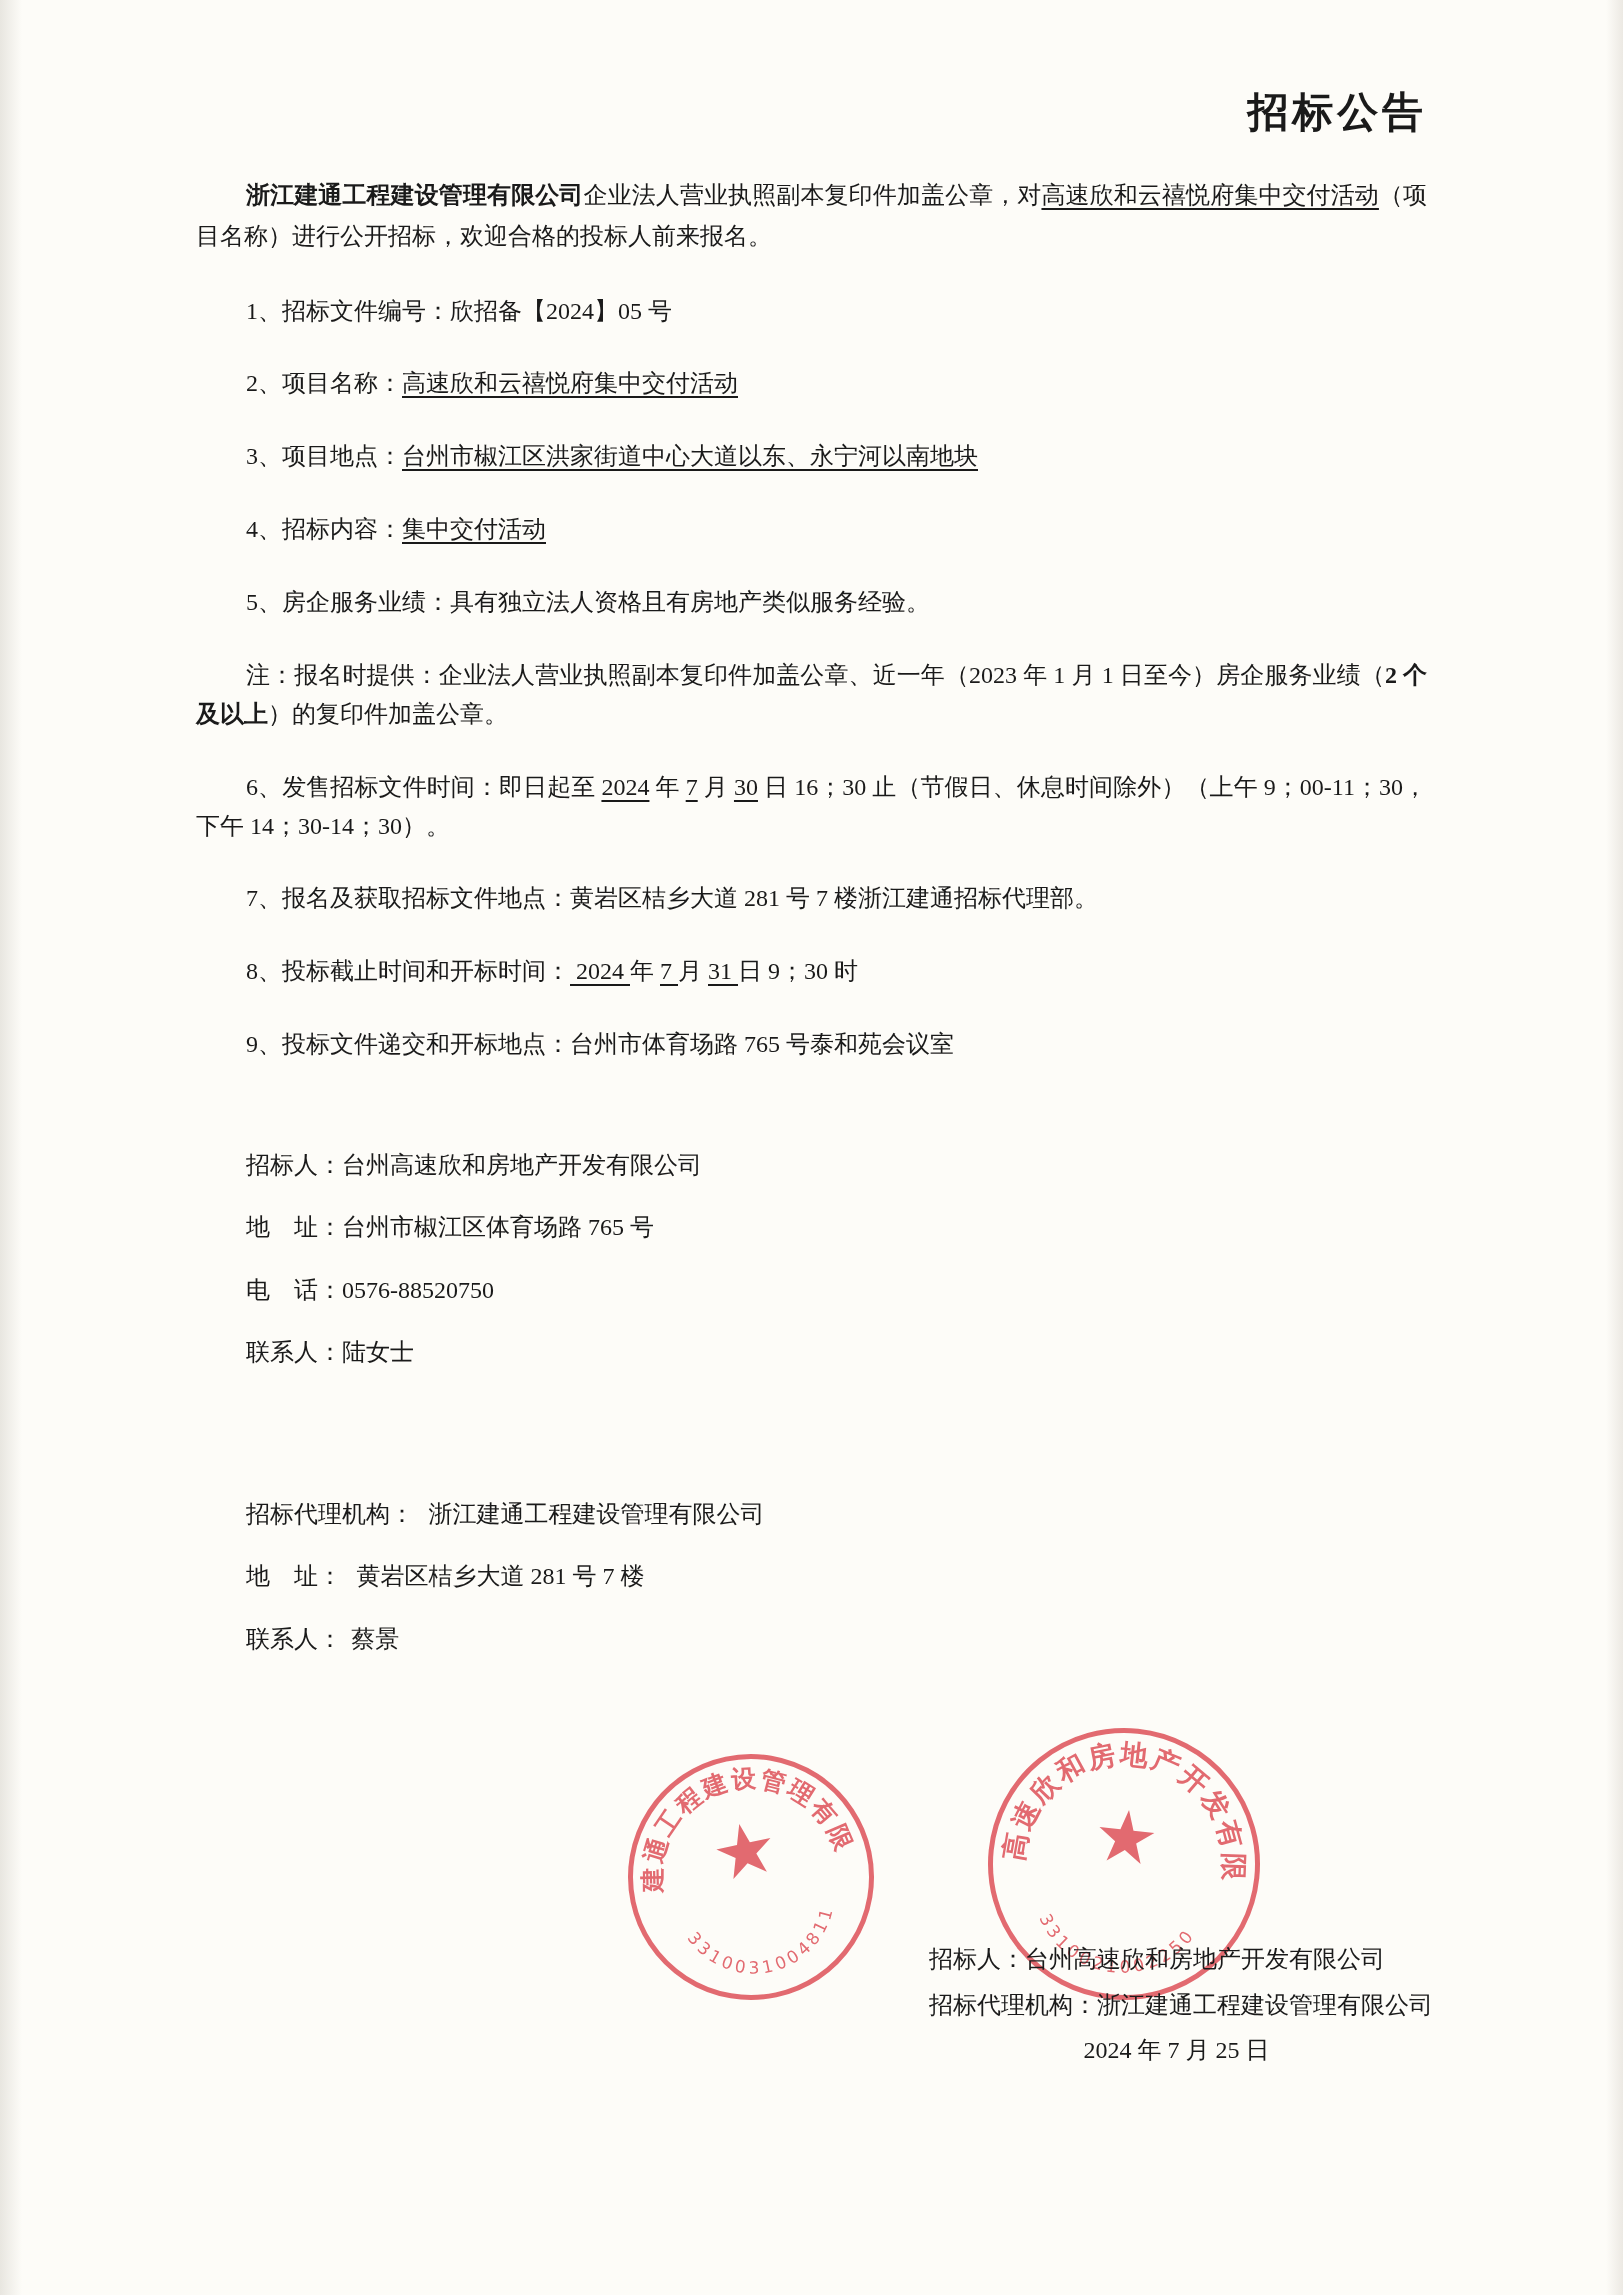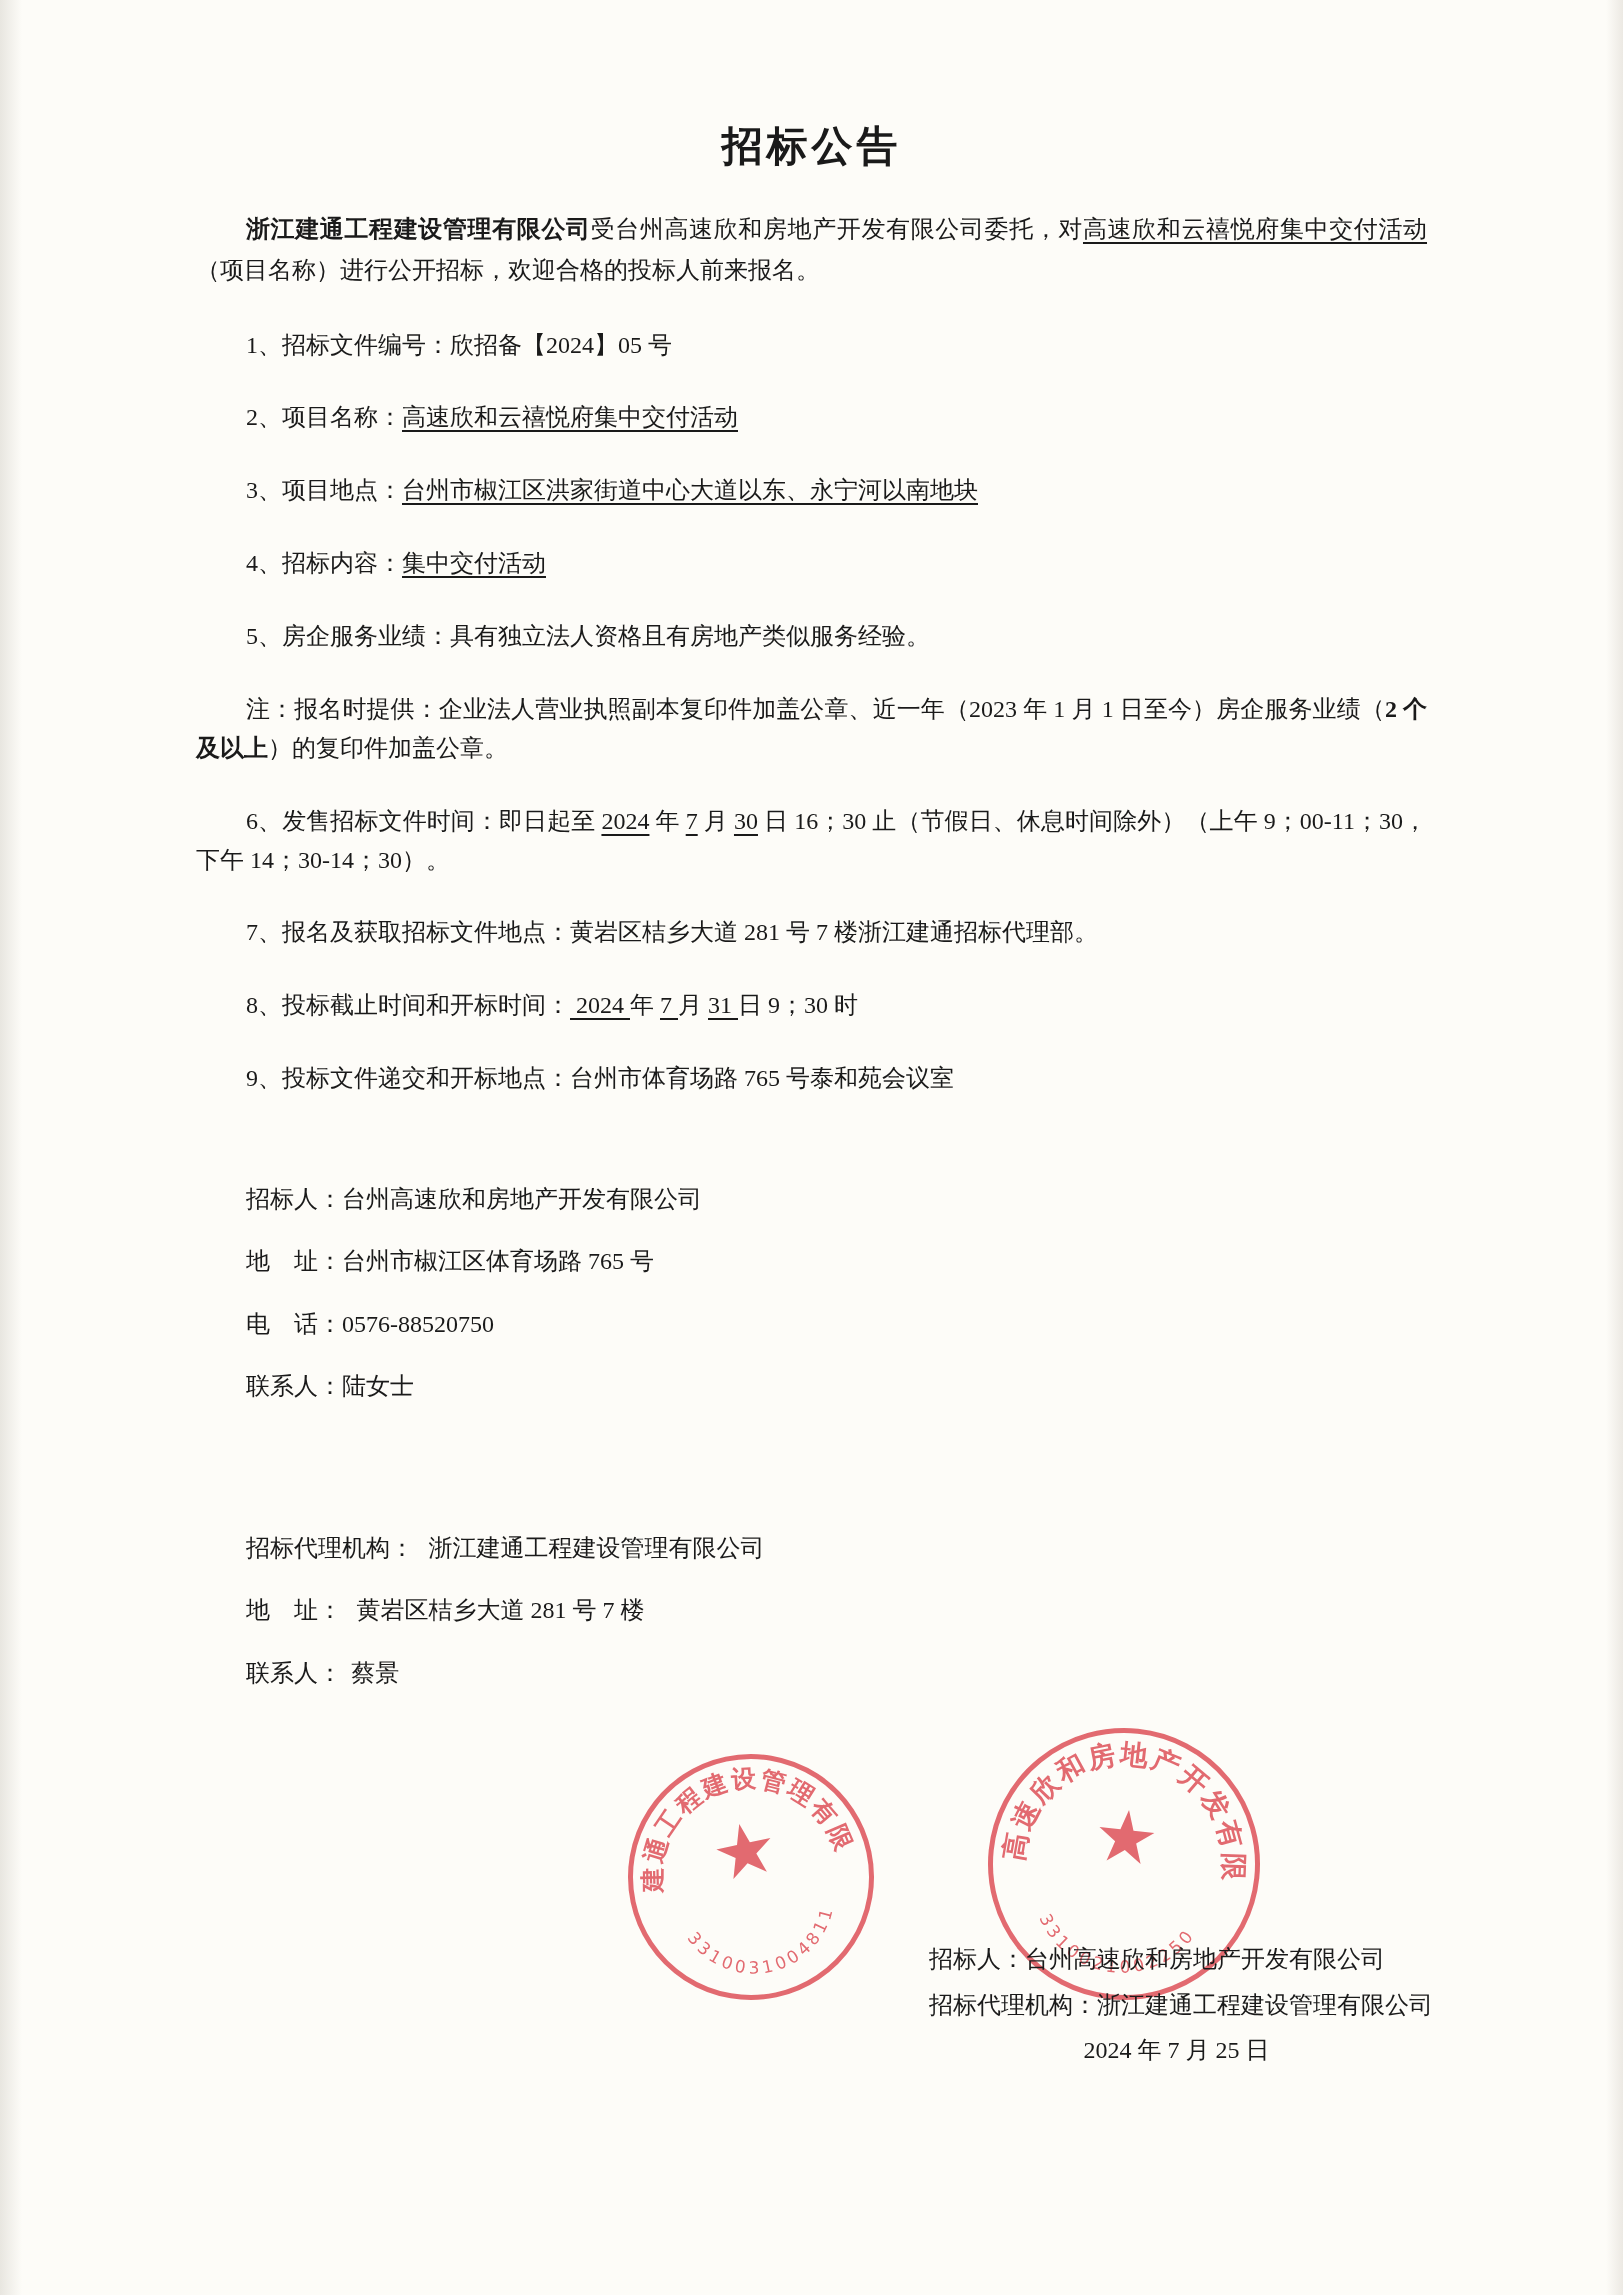--- a/index.html
+++ b/index.html
@@ -35,25 +35,25 @@
     pointer-events: none;
   }
   .content {
     position: absolute;
     left: 196px;
     top: 0;
     width: 1231px;
   }
 
   .doc-title {
-    text-align: center;
+    text-align: right;
     font-size: 41px;
     font-weight: bold;
     letter-spacing: 3.9px;
-    margin-top: 119px;
+    margin-top: 85px;
     margin-bottom: 0;
     font-family: "DejaVu Serif", "Liberation Serif", serif;
   }
 
   .para {
     font-size: 24px;
     line-height: 1.72;
     margin-top: 35px;
     text-align: justify;
   }
@@ -139,21 +139,21 @@
 </style>
 </head>
 <body>
 
 <div class="page">
   <div class="content">
 
     <h1 class="doc-title">招标公告</h1>
 
     <p class="para indent">
-      <span class="b">浙江建通工程建设管理有限公司</span><span>受台州高速欣和房地产开发有限公司委托，对</span><span class="u">高速欣和云禧悦府集中交付活动</span><span>（项目名称）进行公开招标，欢迎合格的投标人前来报名。</span>
+      <span class="b">浙江建通工程建设管理有限公司</span><span>企业法人营业执照副本复印件加盖公章，对</span><span class="u">高速欣和云禧悦府集中交付活动</span><span>（项目名称）进行公开招标，欢迎合格的投标人前来报名。</span>
     </p>
 
     <p class="item">
       <span>1、</span><span>招标文件编号：</span><span>欣招备【2024】05 号</span>
     </p>
 
     <p class="item">
       <span>2、</span><span>项目名称：</span><span class="u">高速欣和云禧悦府集中交付活动</span>
     </p>
 

